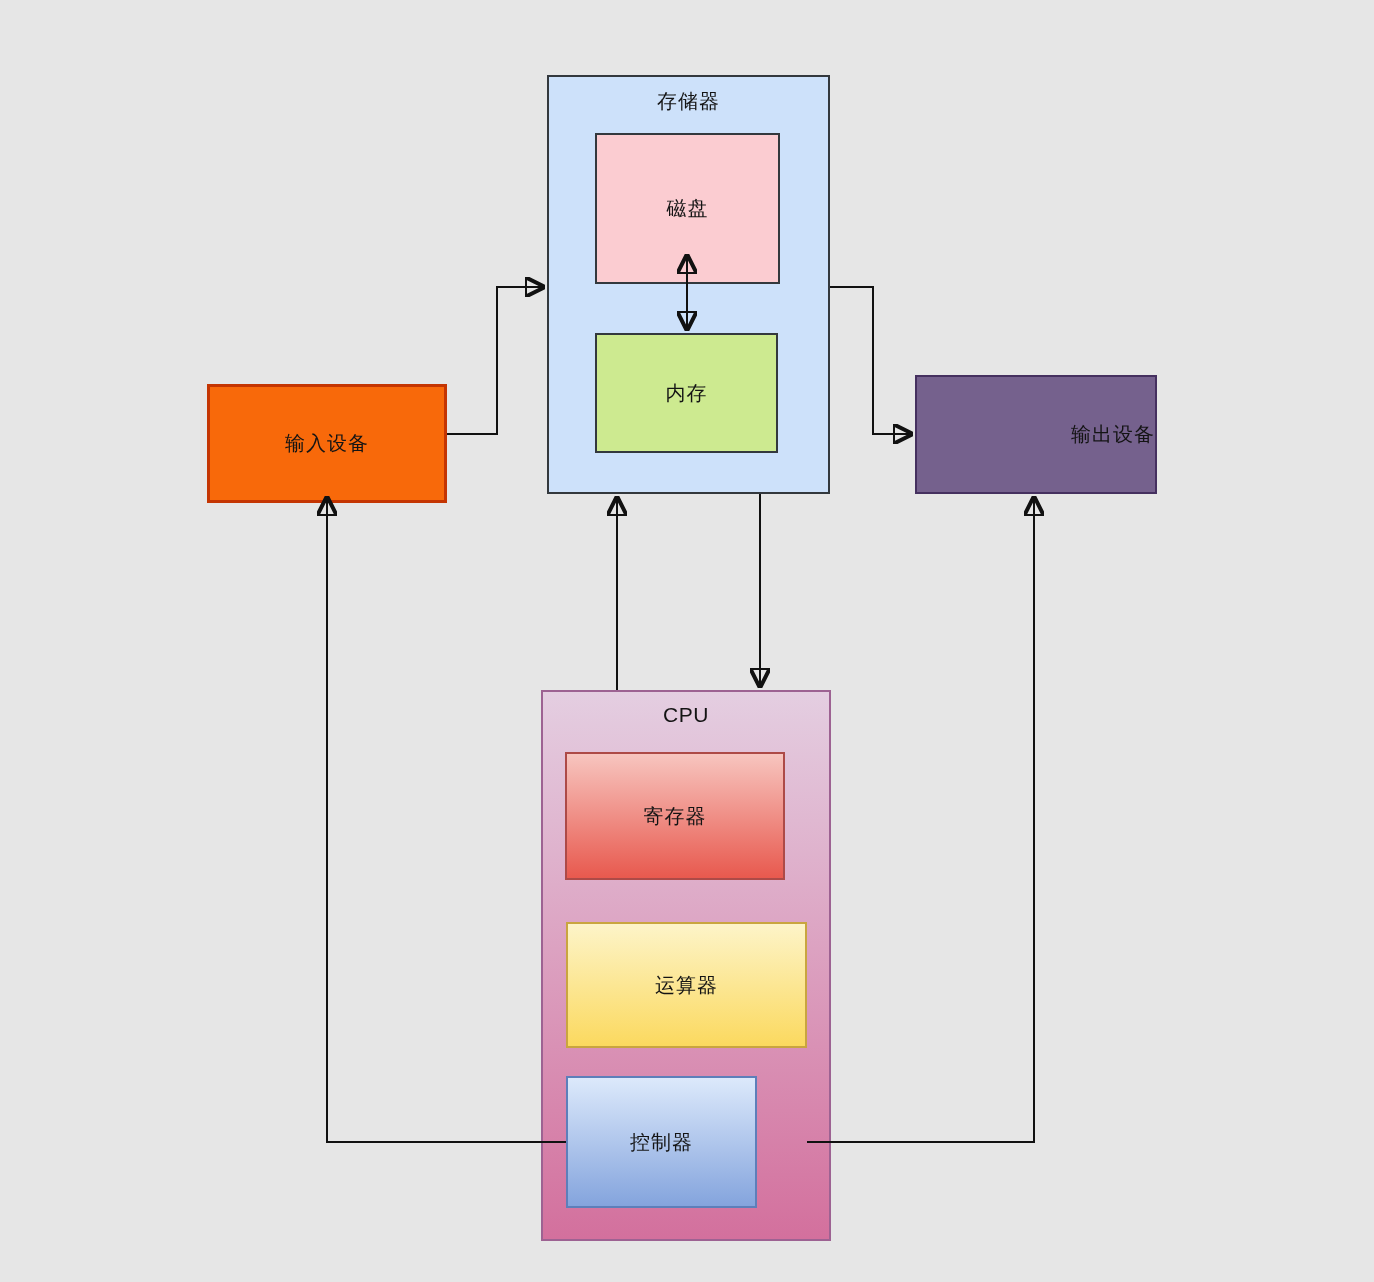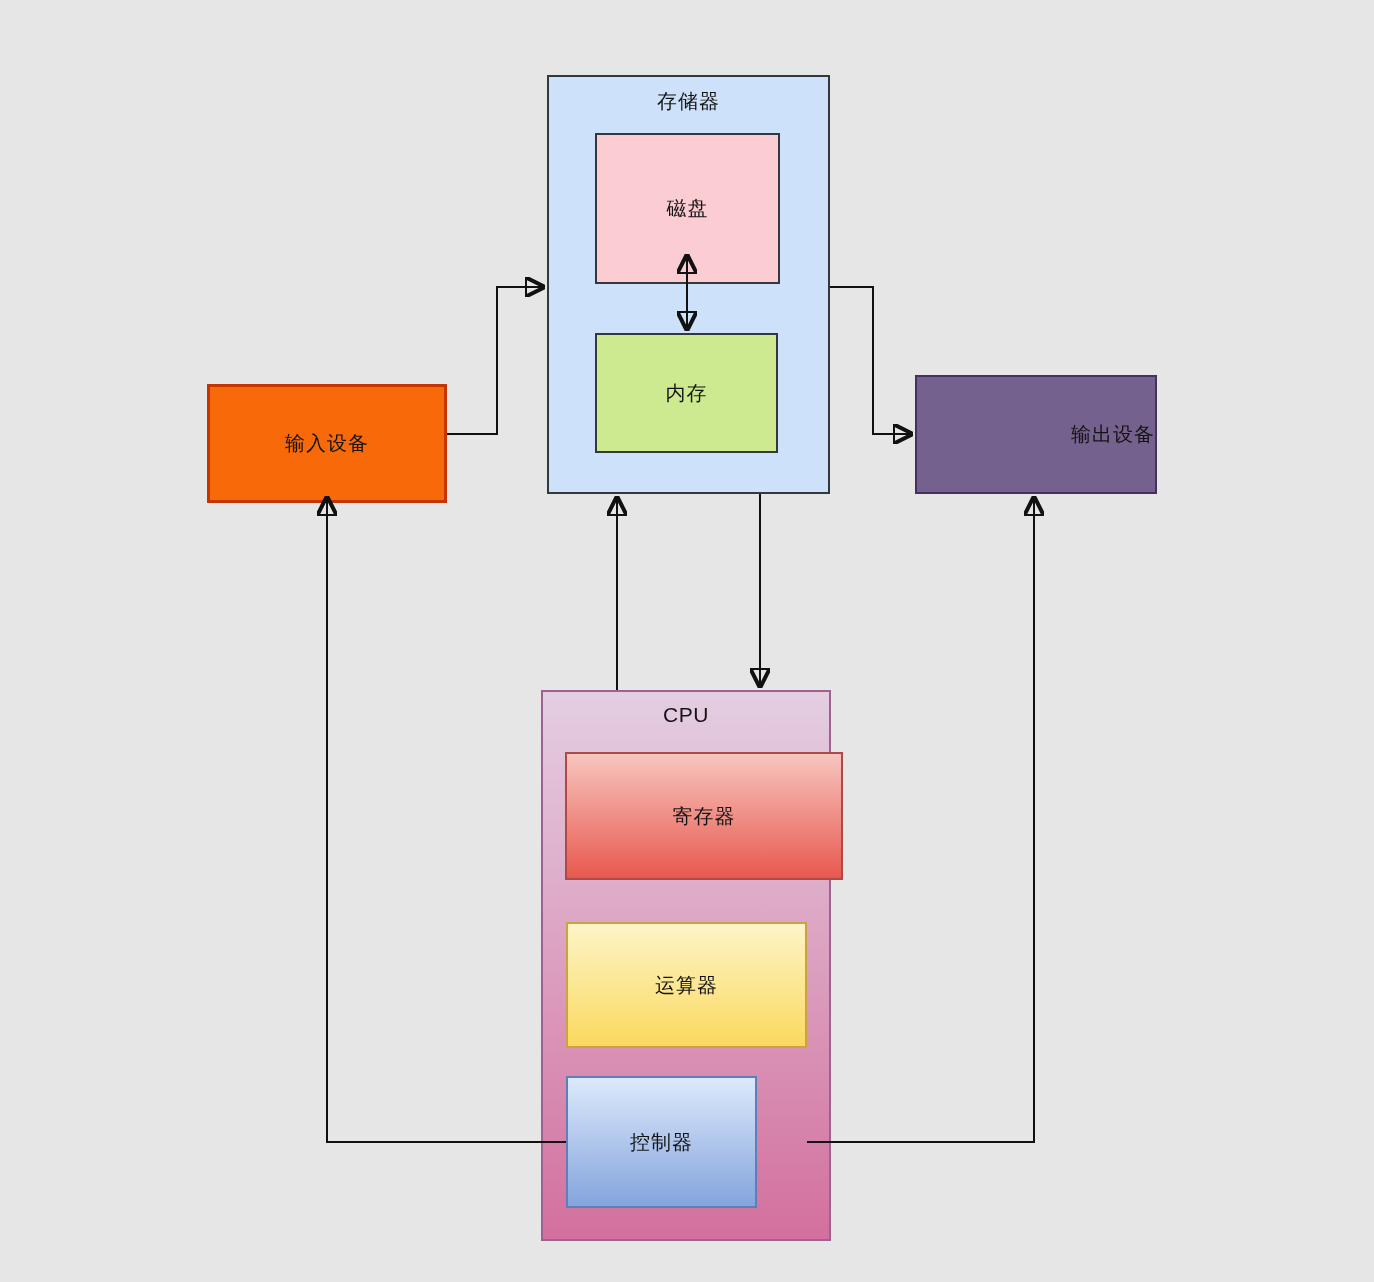--- a/index.html
+++ b/index.html
@@ -60,21 +60,21 @@
     justify-content: flex-end;
   }
   #node-cpu {
     left: 541px; top: 690px; width: 290px; height: 551px;
     background: linear-gradient(#e4cee1, #d3709d);
     border: 2px solid #9d6292;
     font-size: 21px;
     letter-spacing: 0.5px;
   }
   #node-register {
-    left: 565px; top: 752px; width: 278px; height: 128px;
+    left: 565px; top: 752px; width: 220px; height: 128px;
     background: linear-gradient(#f7c5bf, #e8594e);
     border: 2px solid #ad4a47;
   }
   #node-alu {
     left: 566px; top: 922px; width: 241px; height: 126px;
     background: linear-gradient(#fdf4c8, #fbd95f);
     border: 2px solid #c9a53f;
     text-align: center;
   }
   #node-controller {

